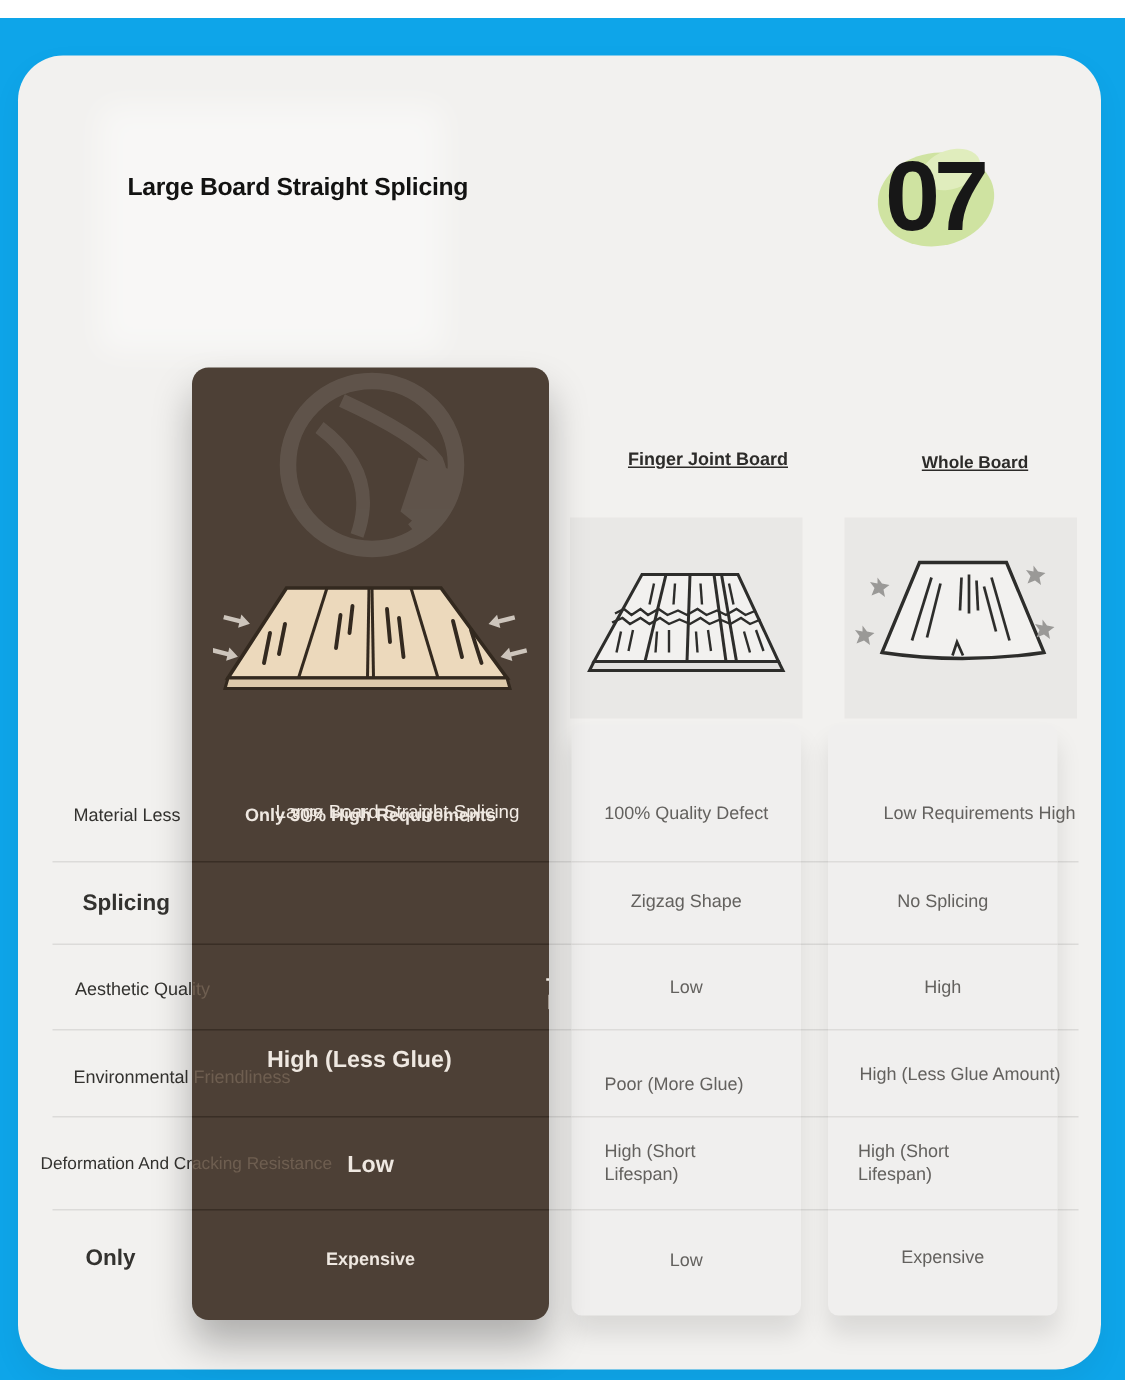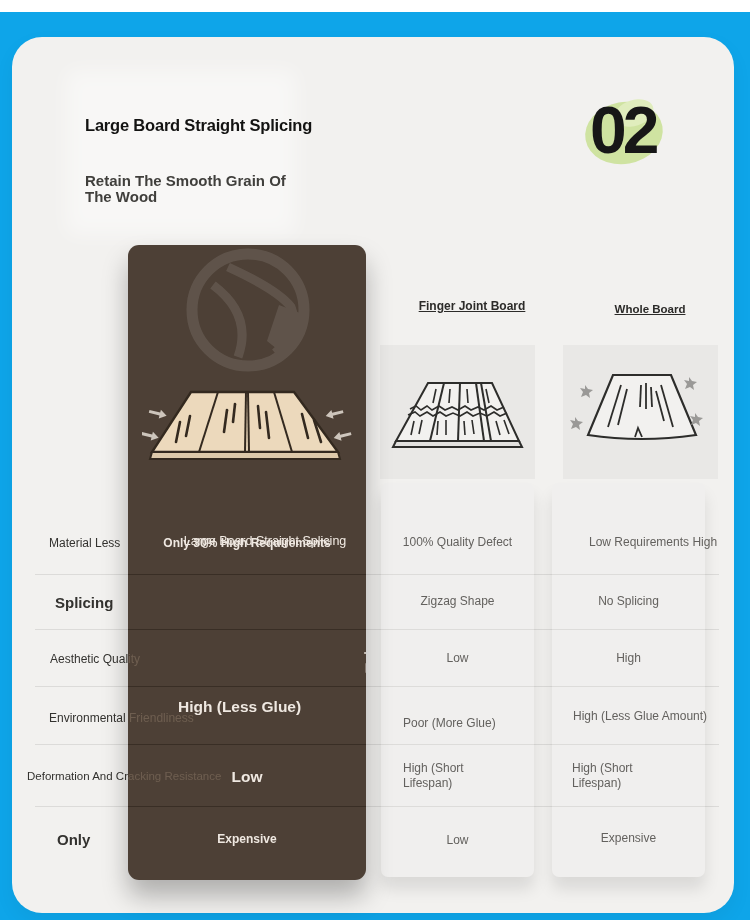--- a/index.html
+++ b/index.html
@@ -41,25 +41,24 @@
   .watermark{position:absolute;left:55px;top:0px;opacity:0.10;}
 </style>
 </head>
 <body>
 
 <div class="stage">
   <div class="abs container"></div>
   <div class="abs title-glow"></div>
 
   <div class="abs page-title">Large Board Straight Splicing</div>
-  <div class="abs page-subtitle">Retain The Smooth Grain Of The Wood</div>
 
   <div class="abs badge-blob"></div>
   <div class="abs badge-blob2"></div>
-  <div class="abs badge-number">02</div>
+  <div class="abs badge-number">07</div>
 
   <div class="abs sep" style="top:562px"></div>
   <div class="abs sep" style="top:617px"></div>
   <div class="abs sep" style="top:674px"></div>
   <div class="abs sep" style="top:732px"></div>
   <div class="abs sep" style="top:794px"></div>
 
   <div class="abs rlabel small" style="left:49px;top:531px">Material Less</div>
   <div class="abs rlabel big" style="left:55px;top:590px">Splicing</div>
   <div class="abs rlabel small" style="left:50px;top:647px">Aesthetic Quality</div>

